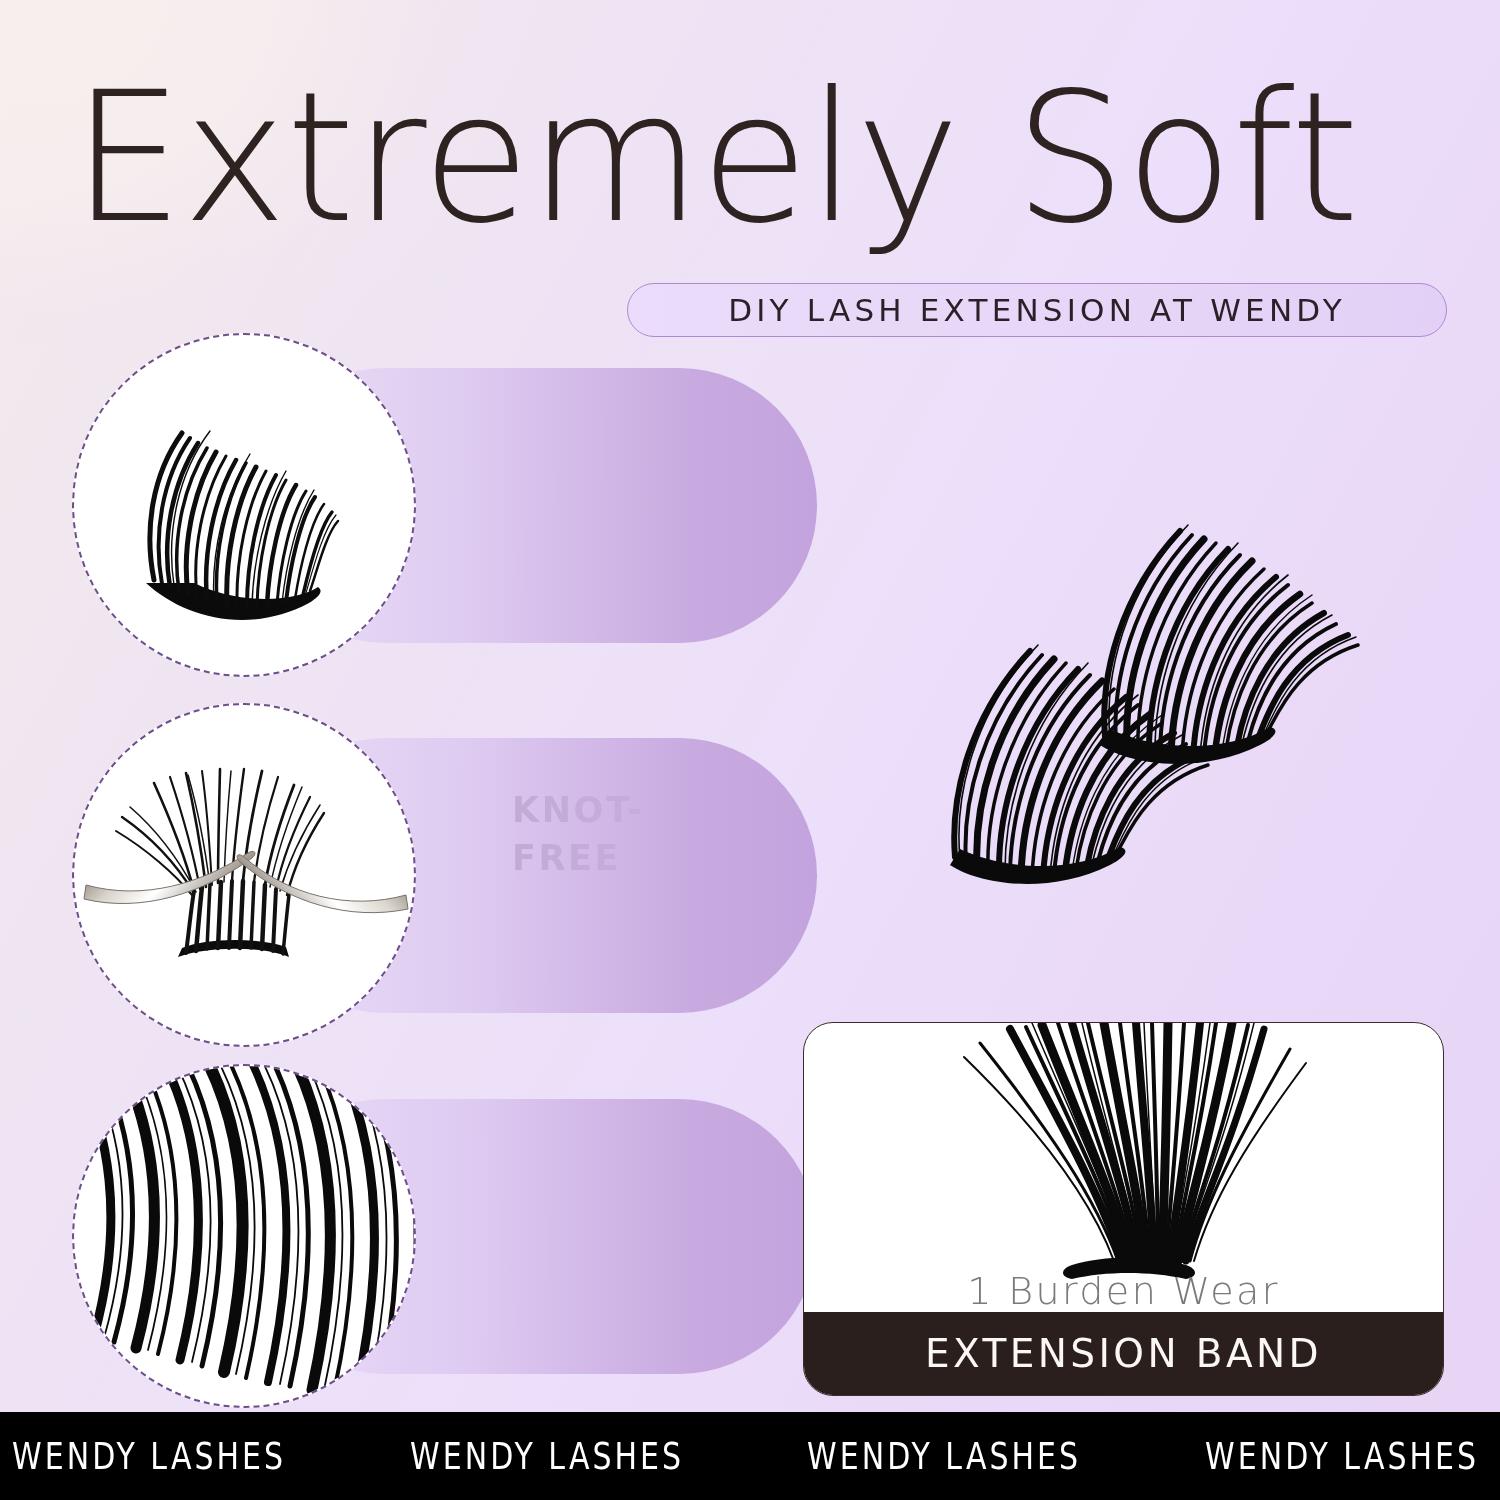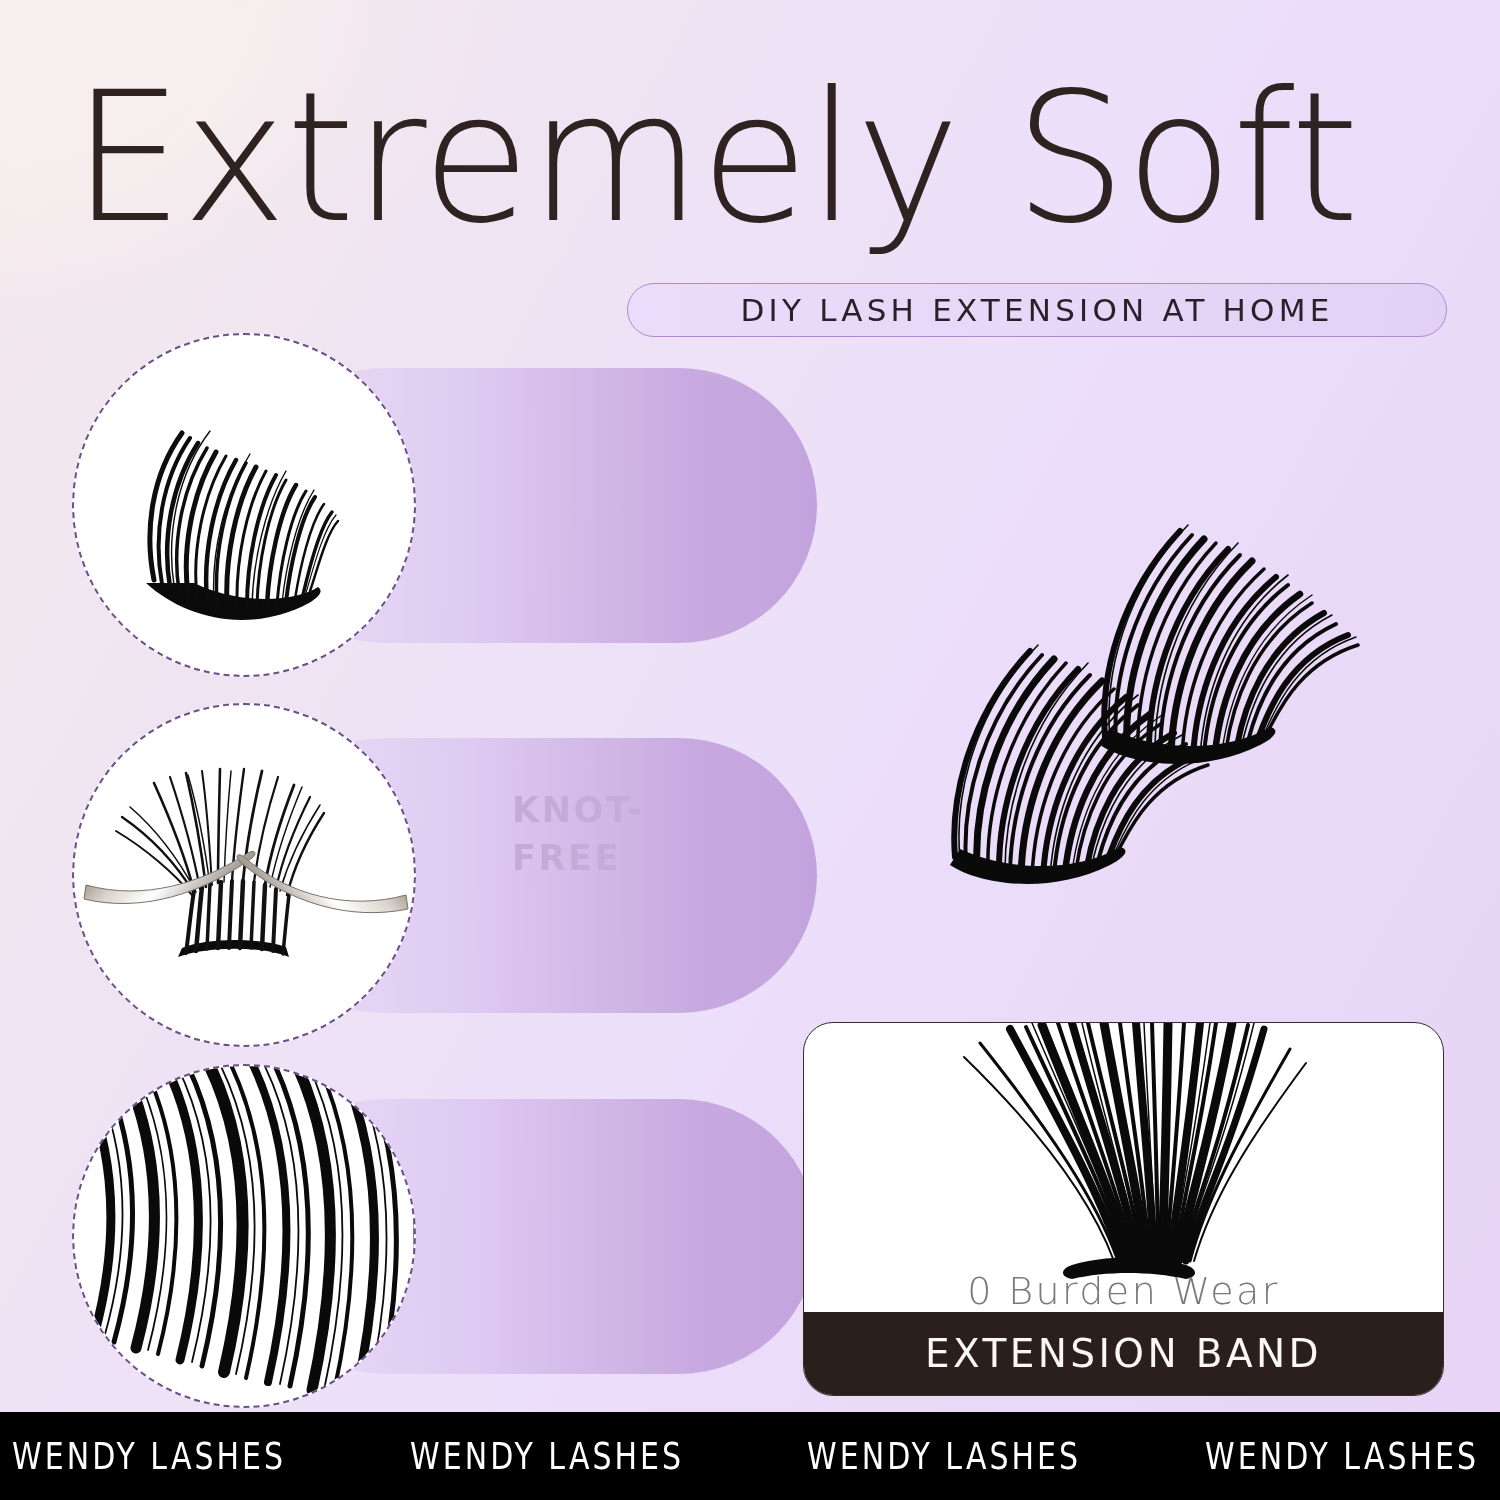--- a/index.html
+++ b/index.html
@@ -199,21 +199,21 @@
   }
 </style>
 </head>
 <body>
 
 <div id="poster">
 
   <div class="headline">Extremely Soft</div>
 
   <div class="subtitle-pill">
-    <span>DIY LASH EXTENSION AT HOME</span>
+    <span>DIY LASH EXTENSION AT WENDY</span>
   </div>
 
   <div class="feature" id="feature-0">
     <div class="feature-pill"></div>
     <div class="feature-circle">
       <svg viewBox="0 0 344 344" width="344" height="344">
         <g fill="none" stroke="#0d0d0d" stroke-linecap="round">
 
           <path d="M72 248 C 110 283 175 300 235 268 C 245 262 250 256 244 252 C 225 265 170 272 120 248 Z" fill="#0b0b0b" stroke="none"></path>
 
@@ -435,21 +435,21 @@
           <path d="M324 238 C 308 178 276 112 228 0" stroke-width="1.5"></path>
           <path d="M336 238 C 326 178 306 118 278 0" stroke-width="1.5"></path>
           <path d="M352 238 C 350 178 346 126 340 0" stroke-width="1.5"></path>
           <path d="M368 238 C 376 178 388 134 406 0" stroke-width="1.5"></path>
           <path d="M380 238 C 392 178 416 140 450 0" stroke-width="1.5"></path>
         </g>
 
         <path d="M268 242 C 300 232 348 232 382 242 C 394 246 394 254 382 256 C 346 248 302 248 268 256 C 256 254 256 246 268 242 Z" fill="#0a0a0a"></path>
       </svg>
     </div>
-    <div class="card-caption">0 Burden Wear</div>
+    <div class="card-caption">1 Burden Wear</div>
     <div class="card-band">
       <span>EXTENSION BAND</span>
     </div>
   </div>
 
   <div class="watermark-strip">
     <span>WENDY LASHES</span>
     <span>WENDY LASHES</span>
     <span>WENDY LASHES</span>
     <span>WENDY LASHES</span>

